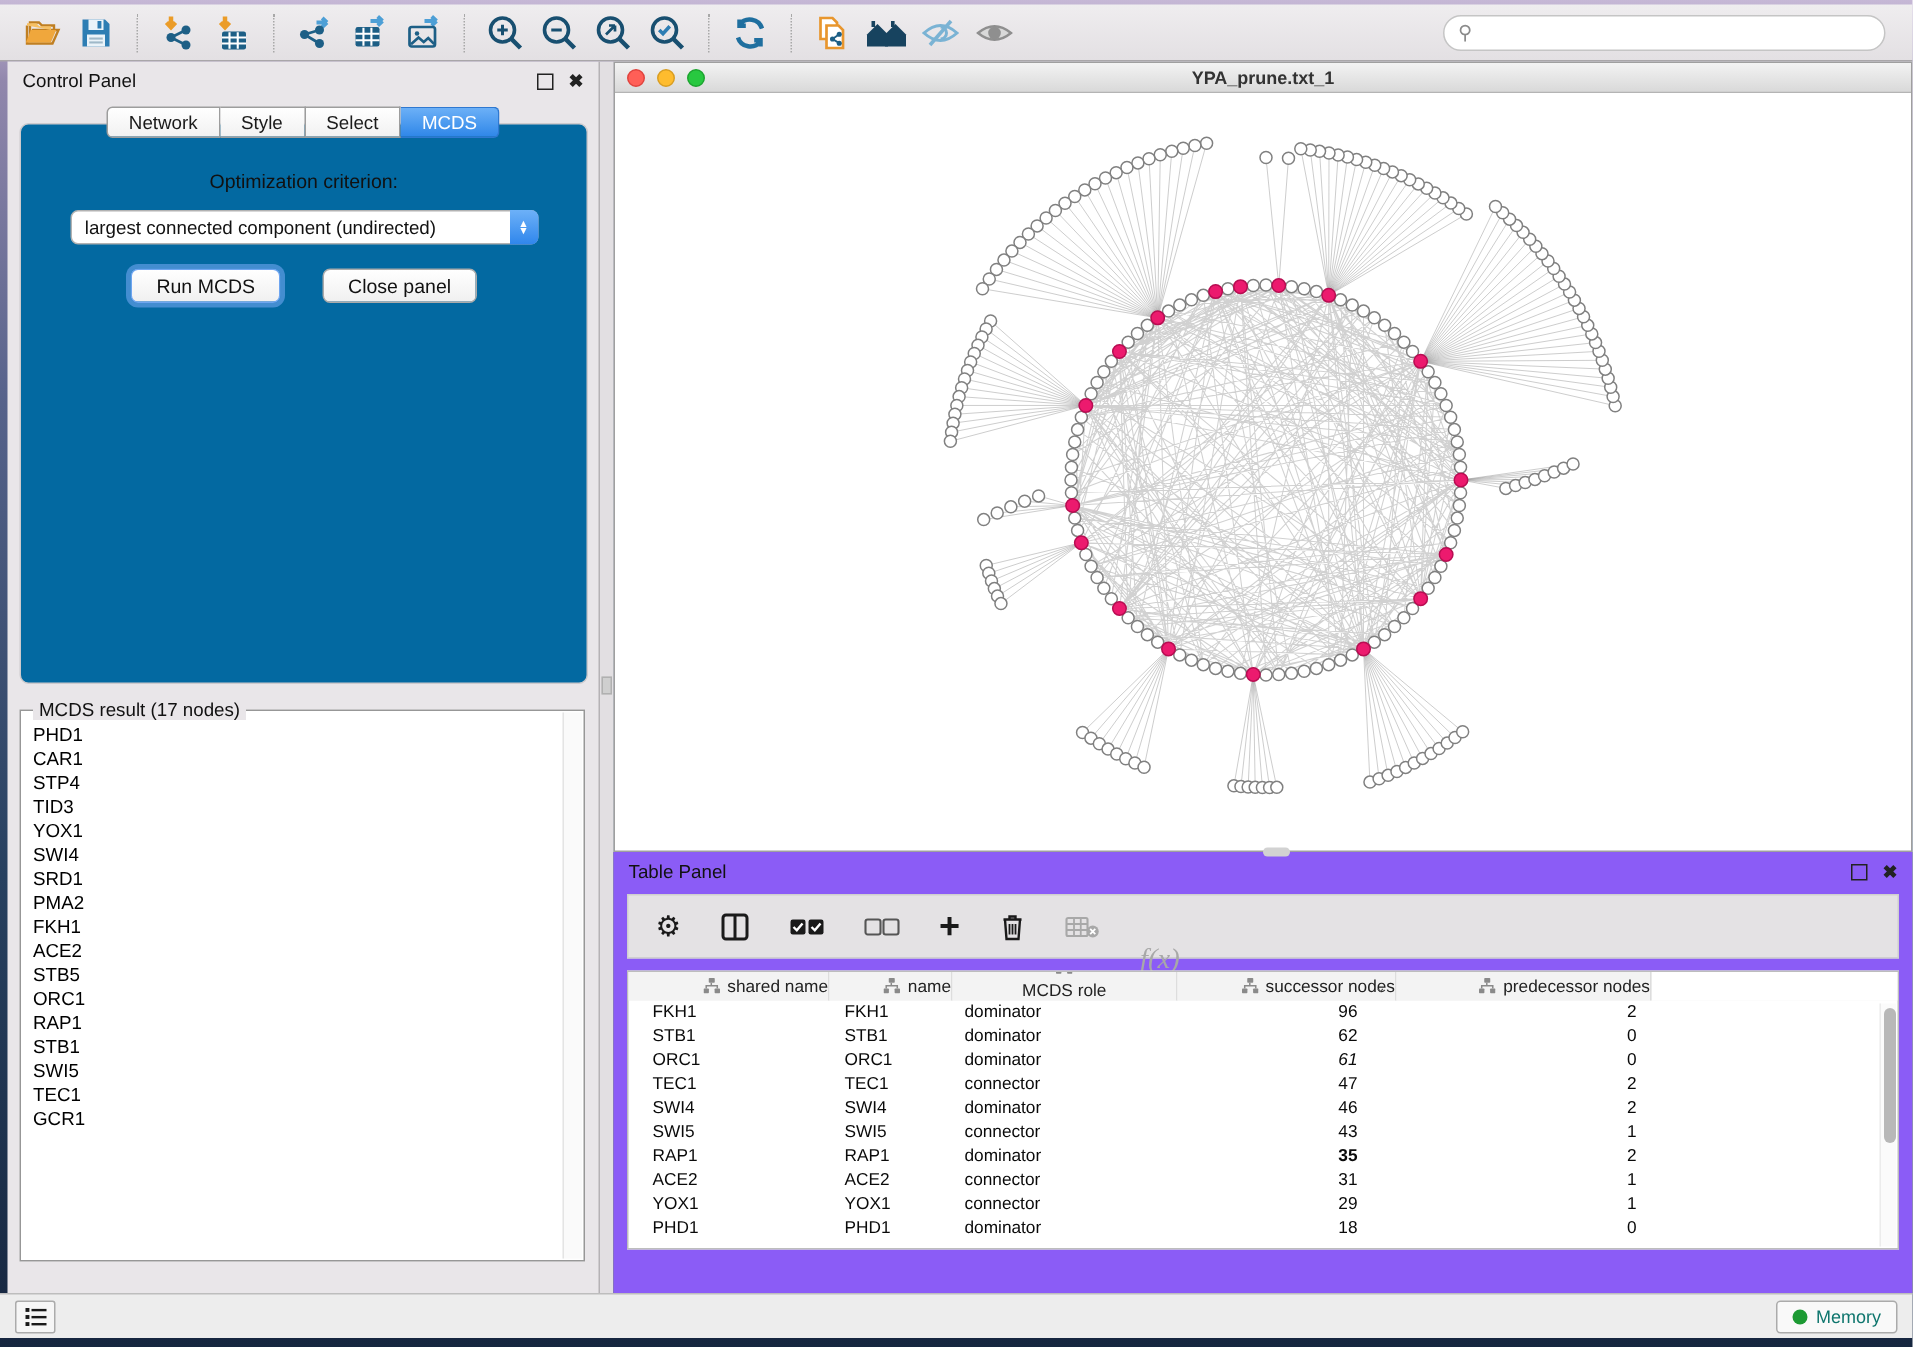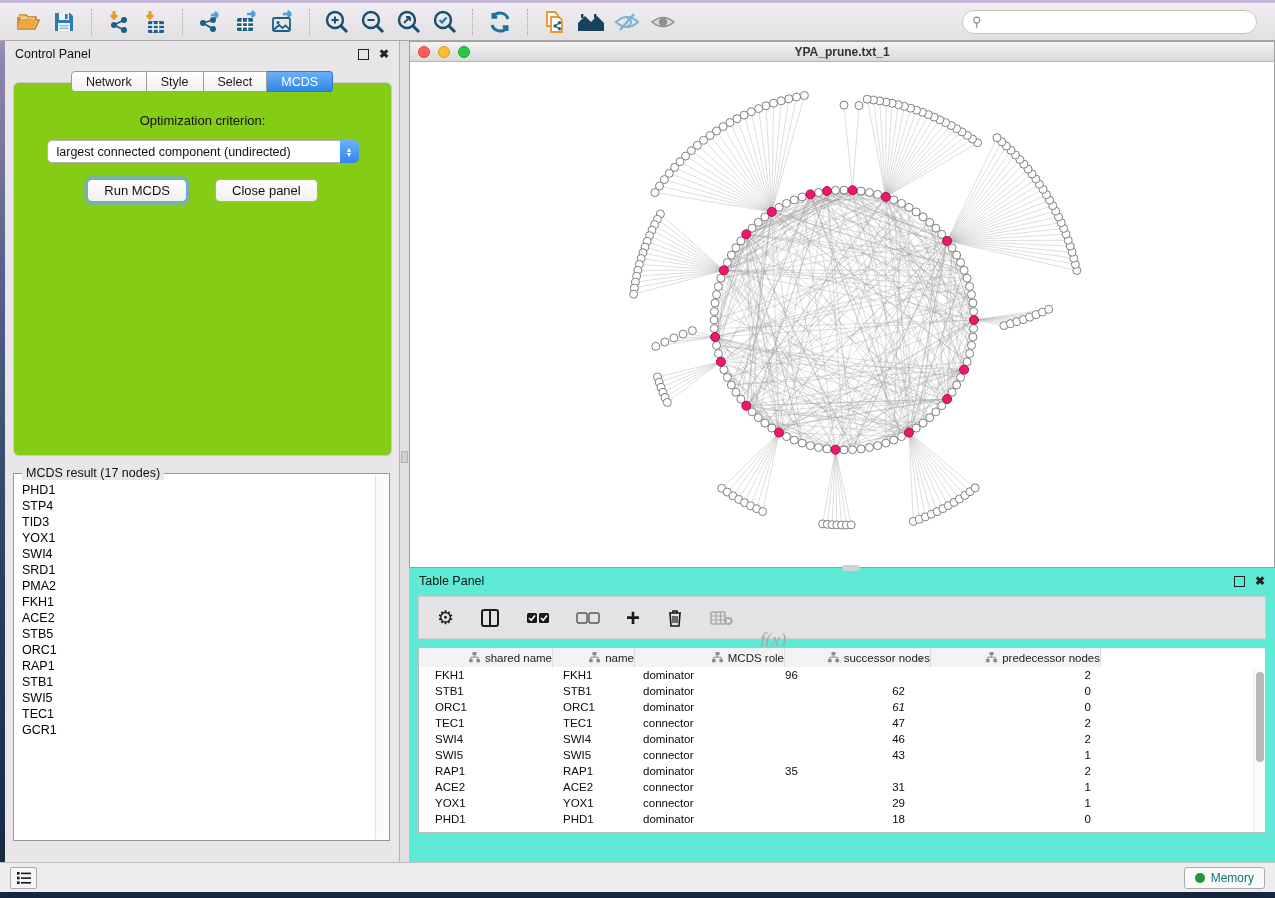--- a/index.html
+++ b/index.html
@@ -23,21 +23,21 @@
   .panel-head { height:26px; display:flex; align-items:center; padding:0 10px; font-size:12.5px; color:#111; }
   .panel-head .sp { flex:1; }
   .wicon { font-size:12px; color:#222; margin-left:10px; line-height:1; cursor:default; }
   .wicon.square { width:11px; height:11px; border:1.5px solid #222; display:inline-block; }
   .cp-tabs { position:absolute; left:0; top:30px; width:100%; display:flex; justify-content:center; z-index:2; }
   .seg { height:21px; font-size:12.5px; padding:0 14px; display:flex; align-items:center; background:linear-gradient(#fff,#f1f1f1);
          border:1px solid #9d9d9d; border-left:none; color:#1a1a1a; }
   .seg:first-child { border-left:1px solid #9d9d9d; border-radius:4px 0 0 4px; }
   .seg:last-child { border-radius:0 4px 4px 0; }
   .seg.active { background:linear-gradient(#6cb0f7,#2f87e8); color:#fff; border-color:#2f78d0; }
-  .cp-box { position:absolute; left:8px; top:41px; width:379px; height:374px; background:#84cc16; border:1px solid #cdcacd; border-radius:6px; }
+  .cp-box { position:absolute; left:8px; top:41px; width:379px; height:374px; background:#0369a1; border:1px solid #cdcacd; border-radius:6px; }
   .opt-label { margin-top:30px; text-align:center; font-size:13px; color:#111; }
   .dropdown { margin:12px auto 0; width:312px; height:23px; background:#fff; border:1px solid #b2b2b2; border-radius:5px;
               display:flex; align-items:center; position:relative; }
   .dropdown .dd-text { flex:1; font-size:12.5px; color:#111; padding-left:9px; white-space:nowrap; }
   .dropdown .dd-cap { width:19px; height:23px; margin:-1px -1px -1px 0; border-radius:0 5px 5px 0;
               background:linear-gradient(#6db1f8,#2f86ec); display:flex; flex-direction:column; align-items:center; justify-content:center; color:#fff; }
   .dd-cap span { font-size:7px; line-height:5px; }
   .btn-row { display:flex; justify-content:center; gap:28px; margin-top:16px; }
   .mac-btn { height:23px; padding:0 16px; font-size:13px; color:#111; background:linear-gradient(#ffffff,#f0f0f0);
              border:1px solid #ababab; border-radius:5px; }
@@ -55,21 +55,21 @@
 
   
   .netframe { position:absolute; left:409px; top:38px; width:866px; height:527px; background:#fff; border:1px solid #9f9f9f; }
   .net-title { height:20px; background:linear-gradient(#f3f3f3,#d9d9d9); border-bottom:1px solid #b4b4b4;
                display:flex; align-items:center; padding:0 8px; position:relative; }
   .tl { width:12px; height:12px; border-radius:50%; margin-right:8px; }
   .net-title .title { position:absolute; left:0; right:0; text-align:center; font-size:12px; font-weight:bold; color:#333; }
   .net-canvas { position:relative; width:100%; height:504px; background:#fff; }
 
   
-  .tpanel { position:absolute; left:409px; top:565px; width:866px; height:294px; background:#5eead4; }
+  .tpanel { position:absolute; left:409px; top:565px; width:866px; height:294px; background:#8b5cf6; }
   .tpanel .handle { position:absolute; top:-3px; left:50%; width:18px; height:6px; background:#d2d2d2; border-radius:3px; }
   .t-toolbar { position:absolute; left:9px; top:28px; width:848px; height:43px; background:#e4e2e4; border:1px solid #cfcfcf;
                display:flex; align-items:center; gap:26px; padding:0 18px; }
   .t-ico { font-size:19px; color:#1a1a1a; display:flex; align-items:center; }
   .t-ico.dim { color:#a8a8a8; }
   .fx { font-family:"Liberation Serif", serif; font-style:italic; font-size:19px; color:#a8a8a8;margin-top:44px; }
 
   .table-wrap { position:absolute; left:9px; top:79px; width:848px; height:186px; background:#fff; border:1px solid #bdbdbd; overflow:hidden; }
   .thead { display:flex; height:19px; font-size:11.5px; color:#222; background:#f3f3f3; }
   .th { display:flex; align-items:center; justify-content:flex-end; gap:5px; border-right:1px solid #ddd; background:#f3f3f3; position:relative; }
@@ -263,20 +263,21 @@
       </div>
       <div class="btn-row">
         <button class="mac-btn focused">Run MCDS</button>
         <button class="mac-btn">Close panel</button>
       </div>
     </div>
     <div class="group-box">
       <span class="group-legend">MCDS result (17 nodes)</span>
       <div class="mcds-list" id="mcds-list">
           <div>PHD1</div>
+          <div>CAR1</div>
           <div>STP4</div>
           <div>TID3</div>
           <div>YOX1</div>
           <div>SWI4</div>
           <div>SRD1</div>
           <div>PMA2</div>
           <div>FKH1</div>
           <div>ACE2</div>
           <div>STB5</div>
           <div>ORC1</div>
@@ -621,21 +622,21 @@
             <svg width="11" height="11" viewBox="0 0 11 11">
               <g fill="#8a8a8a">
                 <rect x="3.5" y="0" width="4" height="3.2" rx="0.5"></rect>
                 <rect x="0" y="7" width="3.6" height="3.2" rx="0.5"></rect>
                 <rect x="7.4" y="7" width="3.6" height="3.2" rx="0.5"></rect>
                 <path d="M5.2 3.2 v2 M1.8 7 v-1.8 h7.4 V7" stroke="#8a8a8a" fill="none" stroke-width="1"></path>
               </g>
             </svg>
             <span>name</span>
           </div>
-          <div class="th" style="width: 150px;">
+          <div class="th" style="width: 150px; flex-direction: column;">
             <svg width="11" height="11" viewBox="0 0 11 11">
               <g fill="#8a8a8a">
                 <rect x="3.5" y="0" width="4" height="3.2" rx="0.5"></rect>
                 <rect x="0" y="7" width="3.6" height="3.2" rx="0.5"></rect>
                 <rect x="7.4" y="7" width="3.6" height="3.2" rx="0.5"></rect>
                 <path d="M5.2 3.2 v2 M1.8 7 v-1.8 h7.4 V7" stroke="#8a8a8a" fill="none" stroke-width="1"></path>
               </g>
             </svg>
             <span>MCDS role</span>
           </div>
@@ -662,21 +663,21 @@
             </svg>
             <span>predecessor nodes</span>
           </div>
           <div style="flex: 1 1 0%; background: rgb(255, 255, 255);"></div>
         </div>
       <div id="tbody">
           <div class="trow">
             <div class="td" style="width: 134px; padding-left: 16px;">FKH1</div>
             <div class="td" style="width: 82px; padding-left: 10px;">FKH1</div>
             <div class="td" style="width: 150px; padding-left: 8px;">dominator</div>
-            <div class="td" style="width: 146px; text-align: left; padding-right: 26px;">96</div>
+            <div class="td" style="width: 146px; text-align: right; padding-right: 26px;">96</div>
             <div class="td" style="width: 170px; text-align: right; padding-right: 10px;">2</div>
           </div>
           <div class="trow">
             <div class="td" style="width: 134px; padding-left: 16px;">STB1</div>
             <div class="td" style="width: 82px; padding-left: 10px;">STB1</div>
             <div class="td" style="width: 150px; padding-left: 8px;">dominator</div>
             <div class="td" style="width: 146px; text-align: right; padding-right: 26px;">62</div>
             <div class="td" style="width: 170px; text-align: right; padding-right: 10px;">0</div>
           </div>
           <div class="trow">
@@ -704,21 +705,21 @@
             <div class="td" style="width: 134px; padding-left: 16px;">SWI5</div>
             <div class="td" style="width: 82px; padding-left: 10px;">SWI5</div>
             <div class="td" style="width: 150px; padding-left: 8px;">connector</div>
             <div class="td" style="width: 146px; text-align: right; padding-right: 26px;">43</div>
             <div class="td" style="width: 170px; text-align: right; padding-right: 10px;">1</div>
           </div>
           <div class="trow">
             <div class="td" style="width: 134px; padding-left: 16px;">RAP1</div>
             <div class="td" style="width: 82px; padding-left: 10px;">RAP1</div>
             <div class="td" style="width: 150px; padding-left: 8px;">dominator</div>
-            <div class="td" style="width: 146px; padding-right: 26px;">35</div>
+            <div class="td" style="width: 146px; text-align: right; padding-right: 26px; font-weight: bold;">35</div>
             <div class="td" style="width: 170px; text-align: right; padding-right: 10px;">2</div>
           </div>
           <div class="trow">
             <div class="td" style="width: 134px; padding-left: 16px;">ACE2</div>
             <div class="td" style="width: 82px; padding-left: 10px;">ACE2</div>
             <div class="td" style="width: 150px; padding-left: 8px;">connector</div>
             <div class="td" style="width: 146px; text-align: right; padding-right: 26px;">31</div>
             <div class="td" style="width: 170px; text-align: right; padding-right: 10px;">1</div>
           </div>
           <div class="trow">

